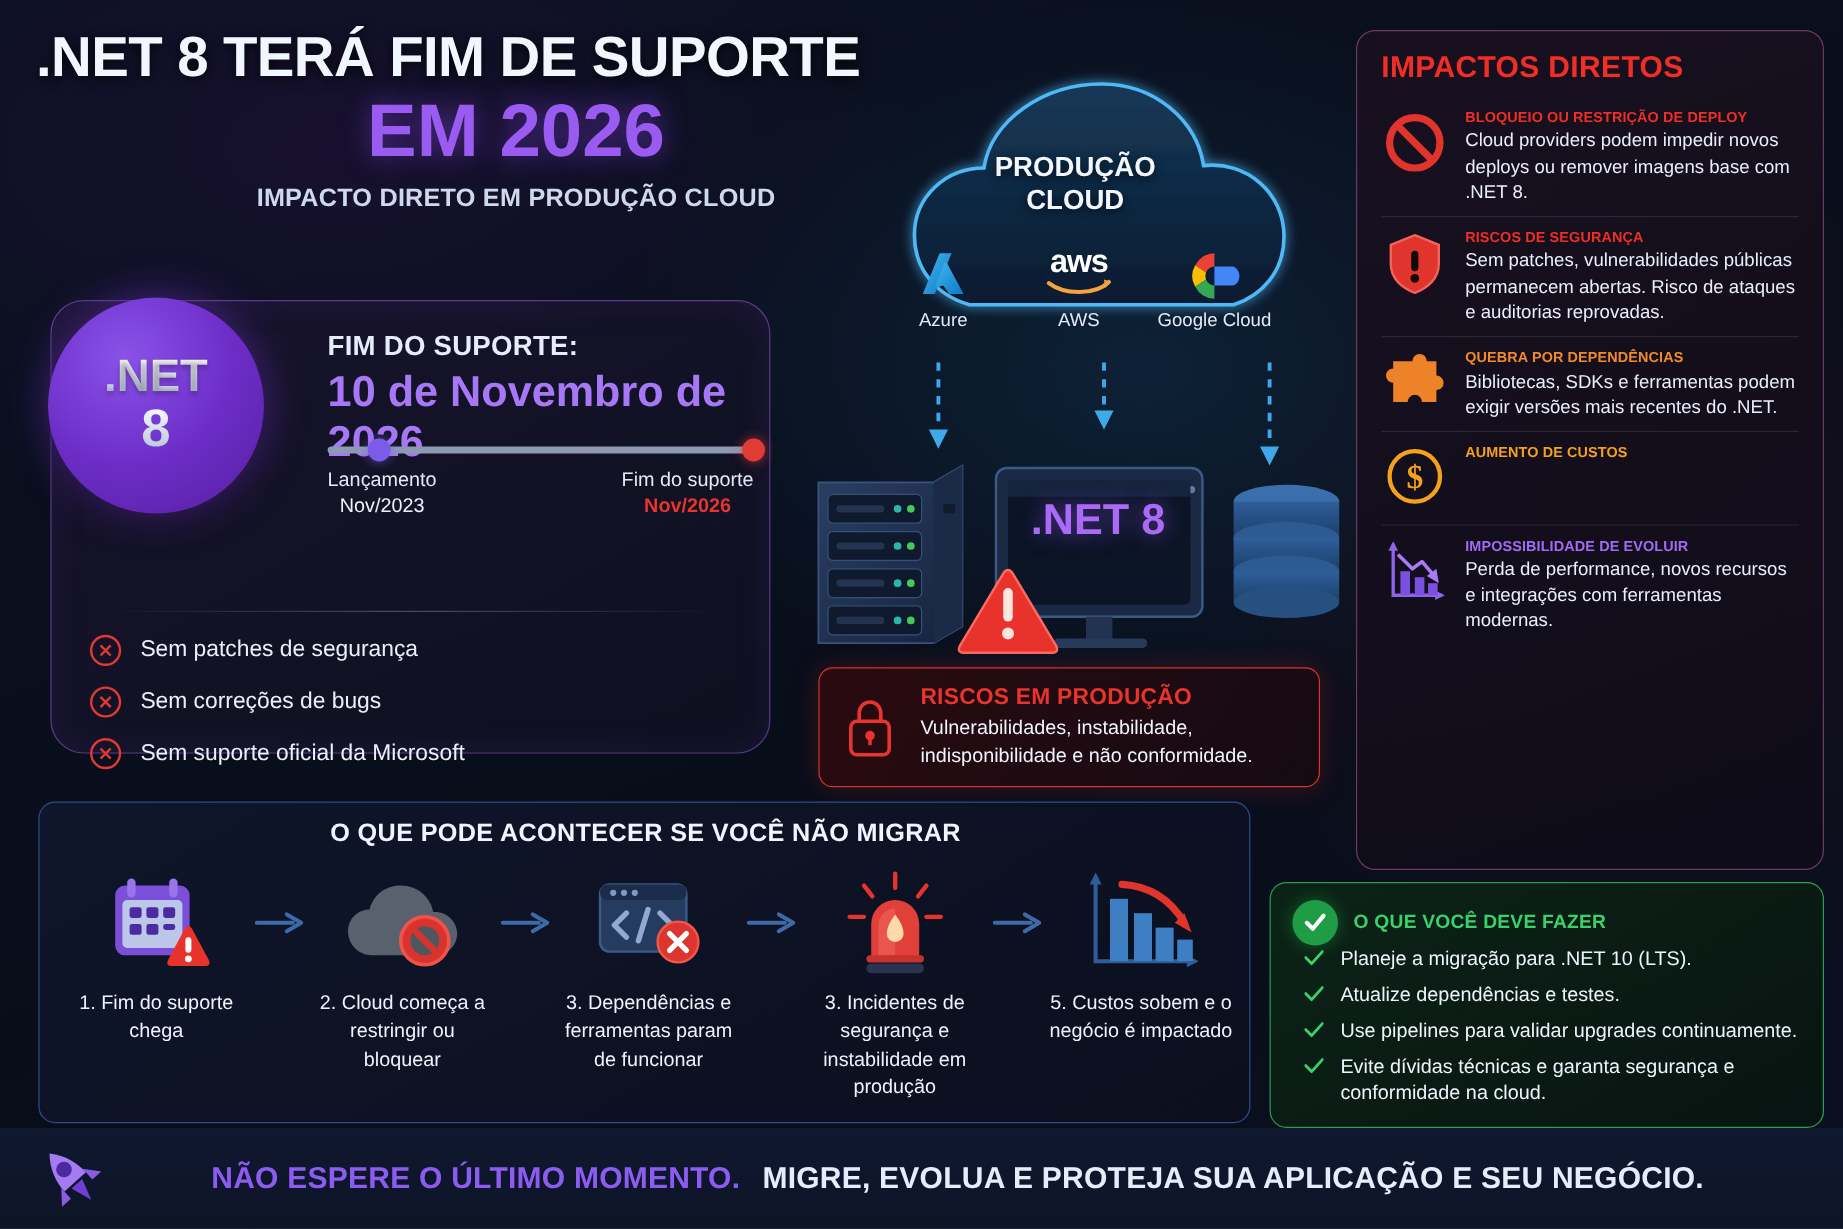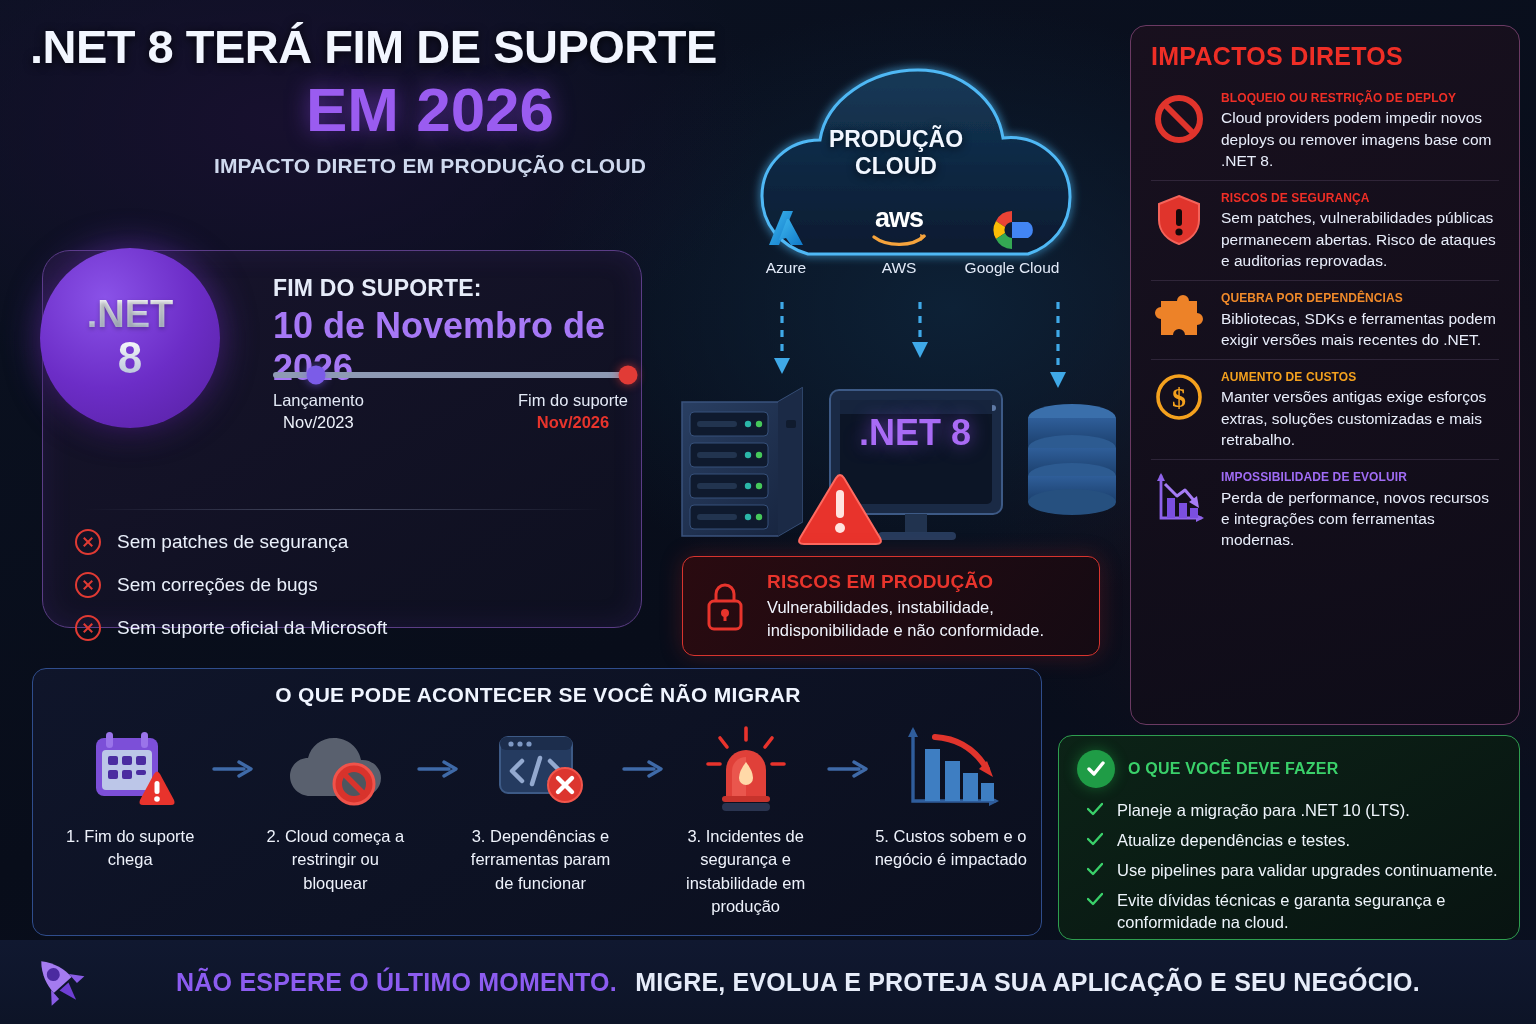--- a/index.html
+++ b/index.html
@@ -178,21 +178,21 @@
     background:linear-gradient(150deg, rgba(12,38,22,.88), rgba(8,20,16,.92));
     border:1px solid #2e9e4f; border-radius:14px; padding:14px 18px;
   }
   .gb-head { display:flex; align-items:center; gap:13px; }
   .gb-check {
     width:38px; height:38px; border-radius:50%; background:#1f9c46;
     display:flex; align-items:center; justify-content:center; flex:0 0 38px;
     box-shadow:0 0 14px rgba(30,170,70,.45);
   }
   .gb-title { font-size:16px; font-weight:bold; color:#3ad16a; letter-spacing:.2px; }
-  .gb-list { margin-top:11px; }
+  .gb-list { }
   .gb-item { display:flex; gap:14px; align-items:flex-start; margin-bottom:8px; padding-left:10px; }
   .gb-tick { flex:0 0 16px; margin-top:3px; }
   .gb-text { font-size:16.5px; line-height:1.34; color:#eef4fb; }
 
   
   .footer {
     position:absolute; left:0; bottom:0; width:1536px; height:84px;
     background:linear-gradient(180deg, #101830 0%, #0d1427 100%);
     display:flex; align-items:center;
   }
@@ -587,21 +587,20 @@
 
     <div class="imp-item">
       <div class="imp-icon">
         <svg width="50" height="50" viewBox="0 0 50 50">
           <circle cx="25" cy="25" r="21" fill="none" stroke="#f4a11e" stroke-width="3.6"></circle>
           <text x="25" y="35" text-anchor="middle" font-family="Liberation Serif, serif" font-size="28" font-weight="bold" fill="#f4a11e">$</text>
         </svg>
       </div>
       <div>
         <div class="imp-h" style="color:#f4a11e">AUMENTO DE CUSTOS</div>
-        <div class="imp-d">Manter versões antigas exige esforços extras, soluções customizadas e mais retrabalho.</div>
       </div>
     </div>
 
     <div class="imp-item">
       <div class="imp-icon">
         <svg width="52" height="54" viewBox="0 0 52 54">
           <g stroke="#8f63ea" stroke-width="2.8" fill="none" stroke-linecap="round">
             <path d="M8 4 V46 H48"></path>
           </g>
           <path fill="#8f63ea" d="M8 1 L12 9 L4 9 Z"></path>

